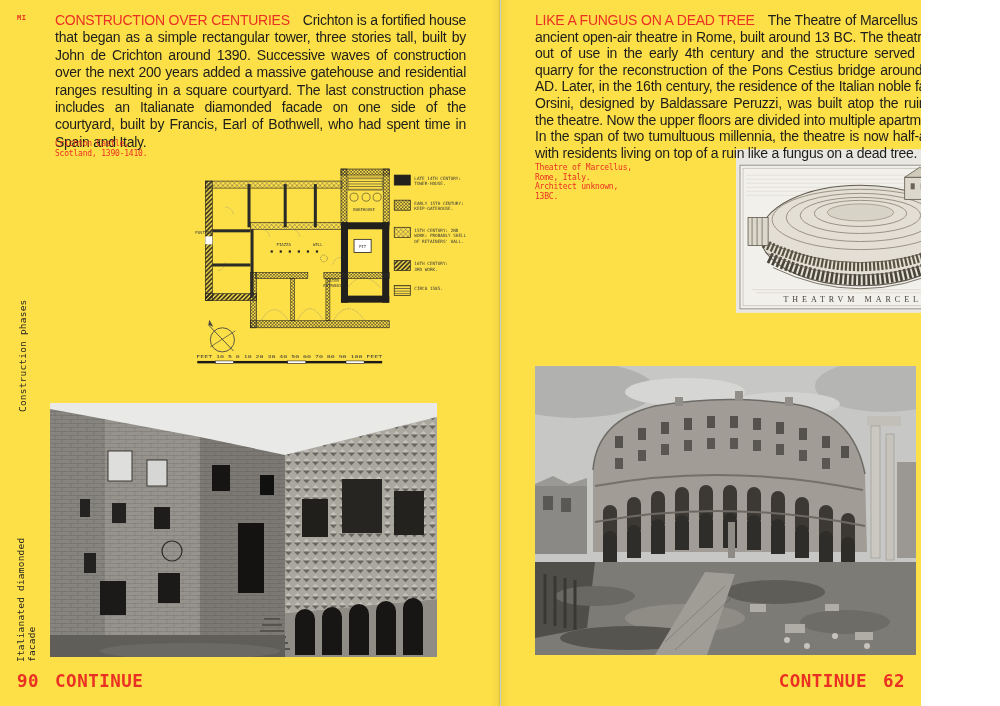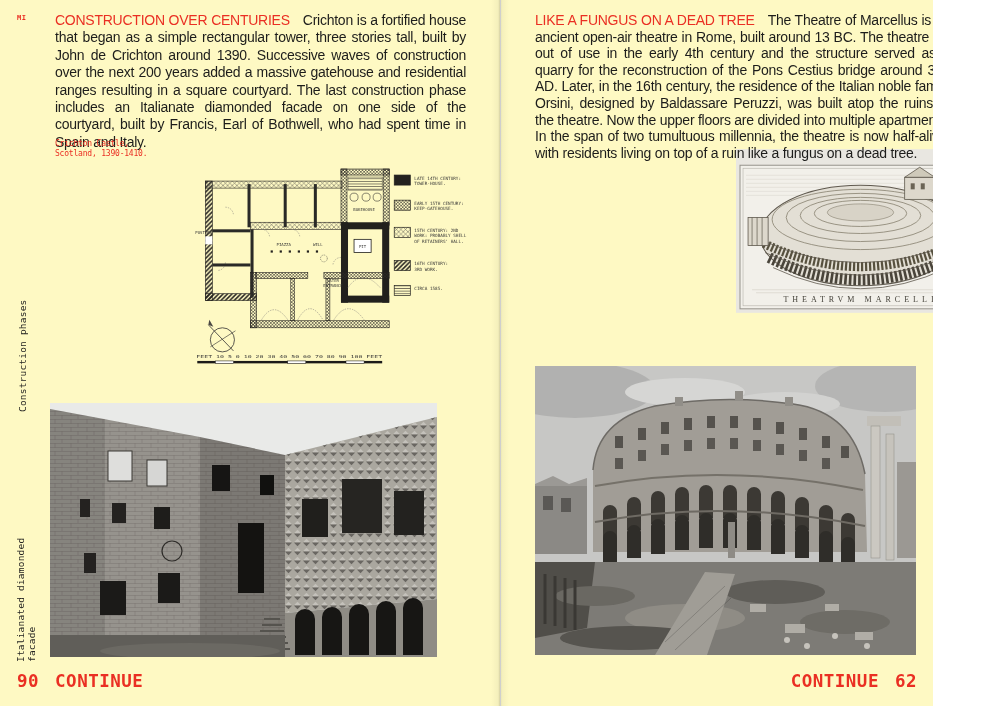--- a/index.html
+++ b/index.html
@@ -1,17 +1,17 @@
 <!DOCTYPE html>
 <html style="--accent: #ea2f23;"><head>
 <meta charset="utf-8">
 <style>
   html,body{margin:0;padding:0;background:#ffffff;}
-  .spread{position:relative;width:921px;height:706px;background:#fef9c3;overflow:hidden;
-          font-family:"Liberation Sans",sans-serif;color:#1c1c1a;padding-left:12px;}
+  .spread{position:relative;width:921px;height:706px;background:#fde047;overflow:hidden;
+          font-family:"Liberation Sans",sans-serif;color:#1c1c1a;}
   .gutter{position:absolute;left:491px;top:0;width:18px;height:706px;
           background:linear-gradient(90deg,rgba(0,0,0,0) 0%,rgba(0,0,0,.04) 40%,rgba(0,0,0,.16) 50%,rgba(0,0,0,.04) 60%,rgba(0,0,0,0) 100%);}
   .gutter-line{position:absolute;left:500px;top:0;width:1px;height:706px;background:#cfcfcd;}
   .mi{position:absolute;font:700 7px/8px "DejaVu Sans Mono",monospace;color:var(--accent);letter-spacing:.6px;}
   .textblock{position:absolute;font-size:14px;letter-spacing:-.25px;text-align:justify;color:#1d1d1b;z-index:5;}
   .tb-left{left:55px;top:12px;width:411px;line-height:17.4px;}
   .tb-right{left:535px;top:12px;width:415px;line-height:16.6px;}
   .headline{color:var(--accent);}
   .gap{display:inline-block;width:13px;}
   .caption{position:absolute;font:8px/9.6px "DejaVu Sans Mono",monospace;color:var(--accent);
@@ -221,20 +221,24 @@
     <span>90</span>
     <span>CONTINUE</span>
   </div>
 
   <div class="mi" style="left:972px;top:14px;">MI</div>
 
   <div class="textblock tb-right">
     <span class="headline">LIKE A FUNGUS ON A DEAD TREE</span><span class="gap"></span><span>The Theatre of Marcellus is an ancient open-air theatre in Rome, built around 13 BC. The theatre fell out of use in the early 4th century and the structure served as a quarry for the reconstruction of the Pons Cestius bridge around 370 AD. Later, in the 16th century, the residence of the Italian noble family Orsini, designed by Baldassare Peruzzi, was built atop the ruins of the theatre. Now the upper floors are divided into multiple apartments. In the span of two tumultuous millennia, the theatre is now half-alive, with residents living on top of a ruin like a fungus on a dead tree.</span>
   </div>
 
+  <div class="caption" style="left:535px;top:163px;">Theatre of Marcellus,
+Rome, Italy.
+Architect unknown,
+13BC.</div>
 
   <div class="fig" style="left:736px;top:149px;width:249px;height:164px;z-index:1;">
     <svg viewBox="0 0 248 163" width="249" height="164">
       <rect width="248" height="163" fill="#e9e7e1"></rect>
       <rect x="4" y="16" width="240" height="143" fill="#f2f0ea" stroke="#96938c"></rect>
       <rect x="7" y="19" width="234" height="137" fill="none" stroke="#b5b2aa" stroke-width="0.6"></rect>
       <g stroke="#d6d3ca" stroke-width="0.5">
         <line x1="10" y1="26" x2="238" y2="26"></line>
           <line x1="10" y1="30" x2="238" y2="30"></line>
         <line x1="10" y1="34" x2="238" y2="34"></line>

